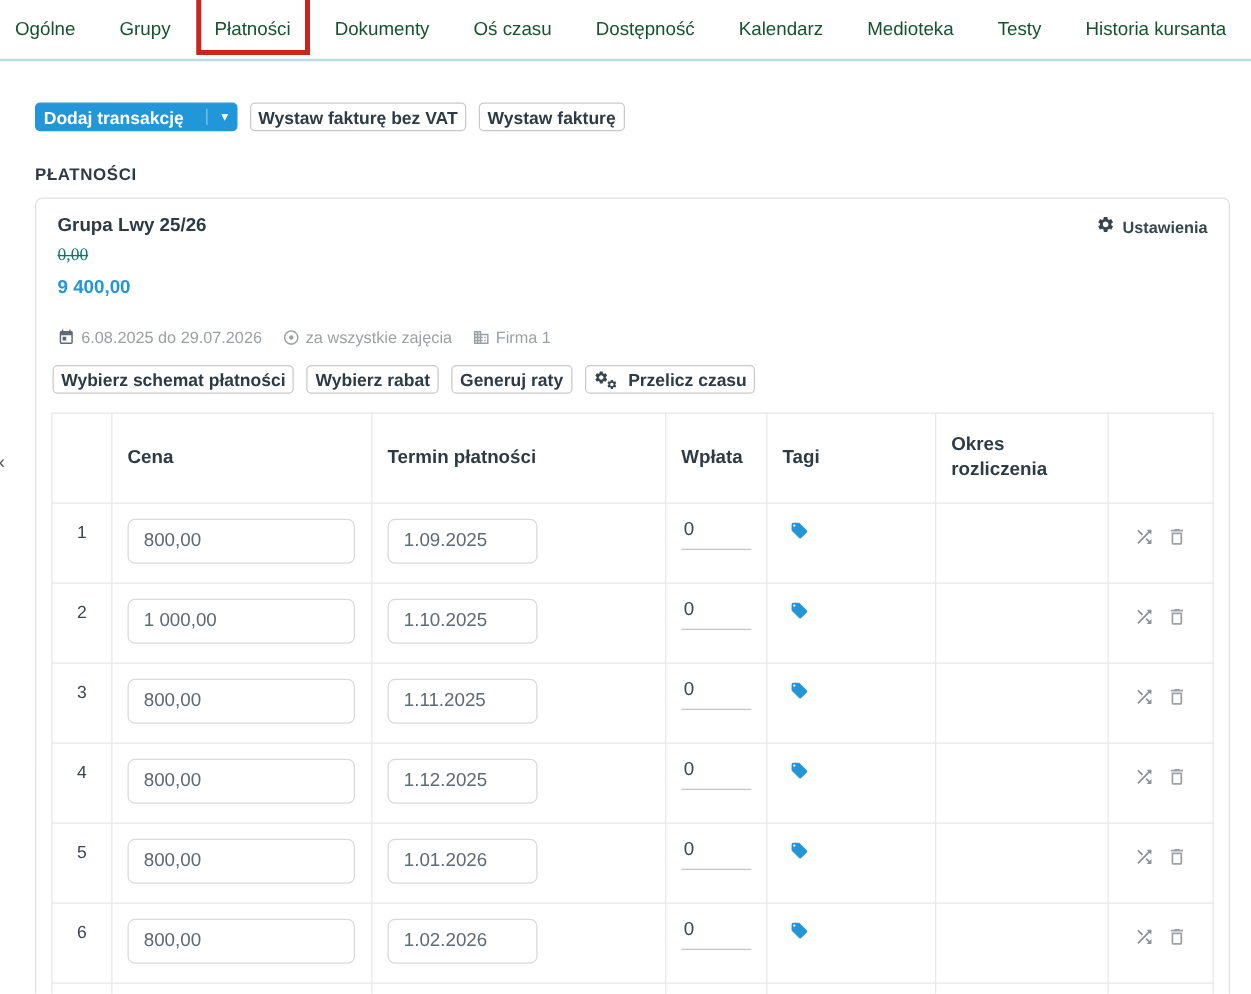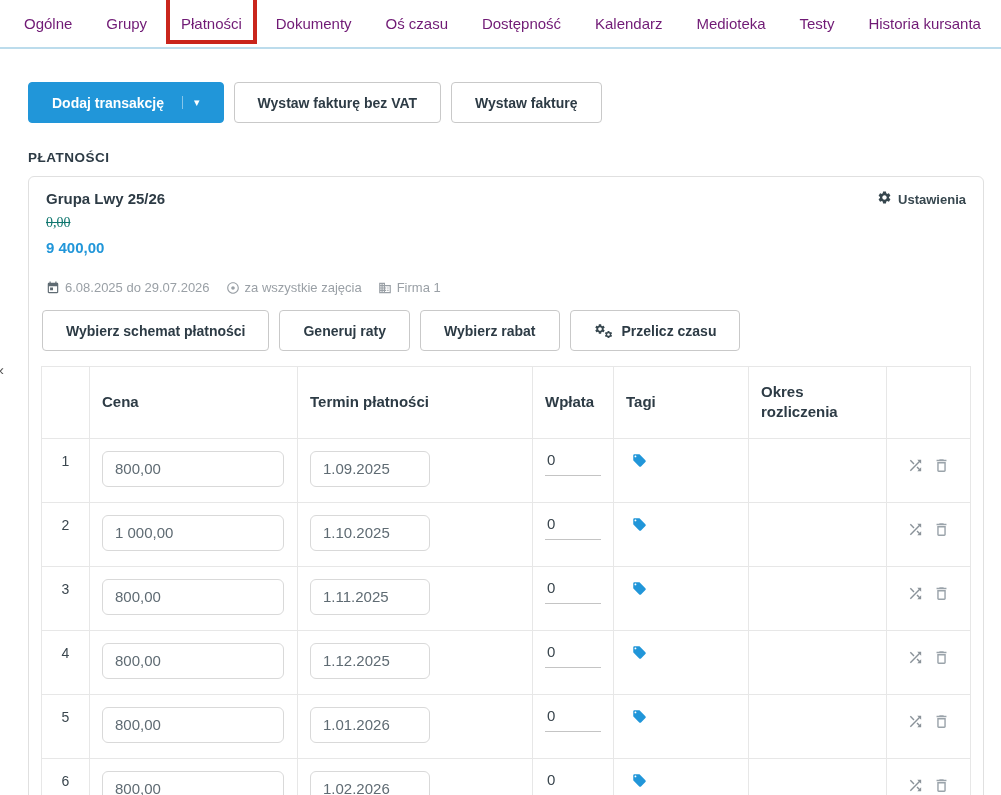--- a/index.html
+++ b/index.html
@@ -2,32 +2,32 @@
 <html><head>
 <meta charset="utf-8">
 <style>
   * { margin:0; padding:0; box-sizing:border-box; }
   html,body { width:1001px; height:795px; overflow:hidden; background:#fff;
     font-family:"Liberation Sans","DejaVu Sans",sans-serif; color:#2d3b45; }
 
   
   .tabbar { height:49px; border-bottom:2px solid #bcdcec; display:flex;
     align-items:center; justify-content:space-between; padding:0 18px 0 10px; }
-  .tab { font-size:15px; color:#701a75; cursor:pointer; position:relative;
-    padding:4px 2px; white-space:nowrap;margin-left:12px; }
+  .tab { font-size:15px; color:#14532d; cursor:pointer; position:relative;
+    padding:4px 2px; white-space:nowrap; }
   .tab.highlighted::after { content:""; position:absolute; left:-13px; right:-13px;
     top:-16px; bottom:-8px; border:4px solid #c9251c; pointer-events:none; }
 
   .content { padding:0 17px 0 28px; }
 
   
-  .btn { display:inline-flex; align-items:center; gap:8px; height:41px;
+  .btn { display:inline-flex; align-items:center; gap:8px; height:23px;
     background:#fff; border:1px solid #c9c9c9; border-radius:4px;
     font-family:inherit; font-size:14px; font-weight:700; color:#2d3b45;
-    padding:0 23px; cursor:pointer; white-space:nowrap; }
+    padding:0 6px; cursor:pointer; white-space:nowrap; }
   .btn.primary { background:#2196d9; border-color:#2196d9; color:#fff; }
   .btn.primary .caret { margin-left:10px; padding-left:11px;
     border-left:1px solid rgba(255,255,255,.45); font-size:11px; }
 
   .toolbar { margin-top:33px; display:flex; gap:10px; }
 
   .section-title { margin-top:27px; font-size:13.5px; font-weight:700;
     letter-spacing:.5px; color:#2d3b45; }
 
   
@@ -134,22 +134,22 @@
       <span class="meta-item">
         <svg viewBox="0 0 24 24" width="14" height="14" fill="#9aa0a6">
             <path d="M12 7V3H2v18h20V7H12zM6 19H4v-2h2v2zm0-4H4v-2h2v2zm0-4H4V9h2v2zm0-4H4V5h2v2zm4 12H8v-2h2v2zm0-4H8v-2h2v2zm0-4H8V9h2v2zm0-4H8V5h2v2zm10 12h-8v-2h2v-2h-2v-2h2v-2h-2V9h8v10zm-2-8h-2v2h2v-2zm0 4h-2v2h2v-2z"></path>
           </svg>
         <span>Firma 1</span>
       </span>
     </div>
 
     <div class="card-actions">
       <button class="btn">Wybierz schemat płatności</button>
+      <button class="btn">Wybierz rabat</button>
       <button class="btn">Generuj raty</button>
-      <button class="btn">Wybierz rabat</button>
       <button class="btn">
         <span style="display:inline-flex;position:relative;width:20px;height:16px;">
           <svg viewBox="0 0 24 24" width="12" height="12" fill="#37474f" style="position:absolute;left:0;top:0;">
               <path d="M19.14 12.94c.04-.3.06-.61.06-.94 0-.32-.02-.64-.07-.94l2.03-1.58c.18-.14.23-.41.12-.61l-1.92-3.32c-.12-.22-.37-.29-.59-.22l-2.39.96c-.5-.38-1.03-.7-1.62-.94l-.36-2.54c-.04-.24-.24-.41-.48-.41h-3.84c-.24 0-.43.17-.47.41l-.36 2.54c-.59.24-1.13.57-1.62.94l-2.39-.96c-.22-.08-.47 0-.59.22L2.74 8.87c-.12.21-.08.47.12.61l2.03 1.58c-.05.3-.09.63-.09.94s.02.64.07.94l-2.03 1.58c-.18.14-.23.41-.12.61l1.92 3.32c.12.22.37.29.59.22l2.39-.96c.5.38 1.03.7 1.62.94l.36 2.54c.05.24.24.41.48.41h3.84c.24 0 .44-.17.47-.41l.36-2.54c.59-.24 1.13-.56 1.62-.94l2.39.96c.22.08.47 0 .59-.22l1.92-3.32c.12-.22.07-.47-.12-.61l-2.01-1.58zM12 15.6c-1.98 0-3.6-1.62-3.6-3.6s1.62-3.6 3.6-3.6 3.6 1.62 3.6 3.6-1.62 3.6-3.6 3.6z"></path>
             </svg>
           <svg viewBox="0 0 24 24" width="9" height="9" fill="#37474f" style="position:absolute;left:10px;top:7px;">
               <path d="M19.14 12.94c.04-.3.06-.61.06-.94 0-.32-.02-.64-.07-.94l2.03-1.58c.18-.14.23-.41.12-.61l-1.92-3.32c-.12-.22-.37-.29-.59-.22l-2.39.96c-.5-.38-1.03-.7-1.62-.94l-.36-2.54c-.04-.24-.24-.41-.48-.41h-3.84c-.24 0-.43.17-.47.41l-.36 2.54c-.59.24-1.13.57-1.62.94l-2.39-.96c-.22-.08-.47 0-.59.22L2.74 8.87c-.12.21-.08.47.12.61l2.03 1.58c-.05.3-.09.63-.09.94s.02.64.07.94l-2.03 1.58c-.18.14-.23.41-.12.61l1.92 3.32c.12.22.37.29.59.22l2.39-.96c.5.38 1.03.7 1.62.94l.36 2.54c.05.24.24.41.48.41h3.84c.24 0 .44-.17.47-.41l.36-2.54c.59-.24 1.13-.56 1.62-.94l2.39.96c.22.08.47 0 .59-.22l1.92-3.32c.12-.22.07-.47-.12-.61l-2.01-1.58zM12 15.6c-1.98 0-3.6-1.62-3.6-3.6s1.62-3.6 3.6-3.6 3.6 1.62 3.6 3.6-1.62 3.6-3.6 3.6z"></path>
             </svg>
         </span>
         <span>Przelicz czasu</span>

